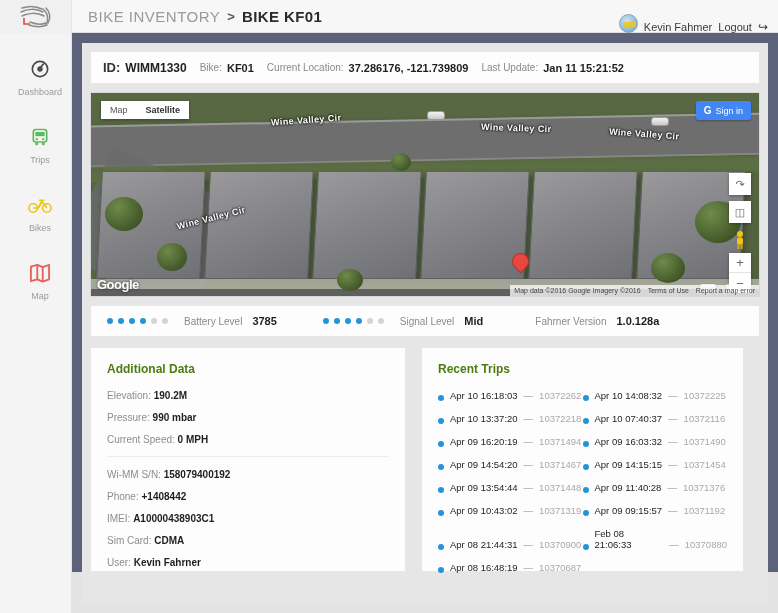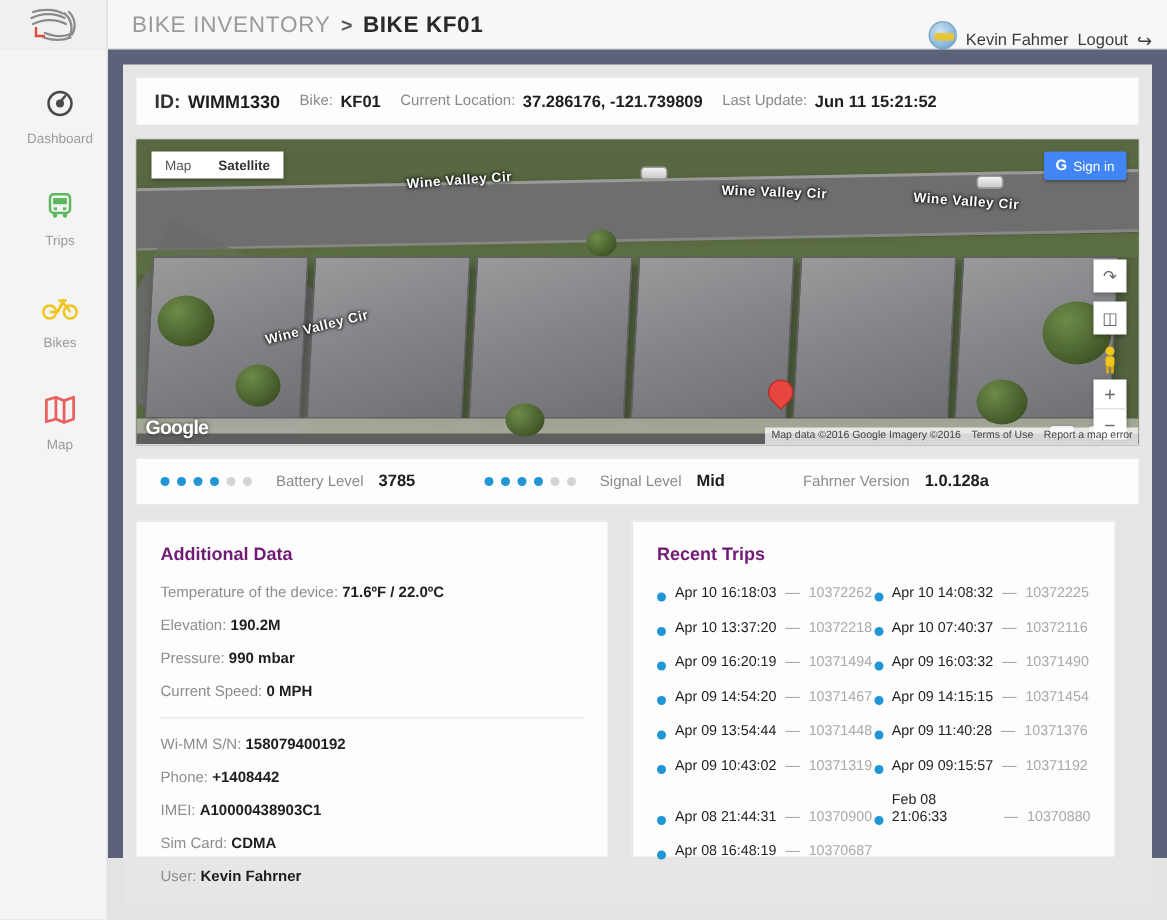--- a/index.html
+++ b/index.html
@@ -195,21 +195,21 @@
   .st-val { font-size: 11px; color: #1e1e1e; font-weight: bold; }
   .st-gap { width: 26px; }
 
   
   .panels { display: flex; gap: 15px; }
   .panel {
     background: #fdfdfd; border: 1px solid #e7e7e7; padding: 14px 16px;
   }
   .panel-left { width: 316px; height: 225px; }
   .panel-right { width: 323px; height: 225px; }
-  .panel-title { font-size: 12px; font-weight: bold; color: #701a75; margin-bottom: 14px; }
+  .panel-title { font-size: 12px; font-weight: bold; color: #4d7c0f; margin-bottom: 14px; }
   .drow { font-size: 10px; color: #8d8d8d; margin-bottom: 11px; }
   .drow b { color: #1e1e1e; font-size: 10px; }
   .divider { height: 1px; background: #ececec; margin: 4px 0 12px 0; }
 
   .trips { display: flex; flex-wrap: wrap; }
   .trip {
     width: 50%; display: flex; align-items: flex-end; gap: 6px; margin-bottom: 12px;
   }
   .trip-dot { width: 6px; height: 6px; border-radius: 50%; background: #2196d6; flex: none; }
   .trip-time { font-size: 9.5px; color: #1e1e1e; }
@@ -305,21 +305,21 @@
     <div class="inner">
 
       <div class="idbar">
         <span class="id-lead">ID:</span>
         <span class="val-lg">WIMM1330</span>
         <span class="lbl">Bike:</span>
         <span class="val">KF01</span>
         <span class="lbl">Current Location:</span>
         <span class="val">37.286176, -121.739809</span>
         <span class="lbl">Last Update:</span>
-        <span class="val">Jun 11 15:21:52</span>
+        <span class="val">Jan 11 15:21:52</span>
       </div>
 
       <div class="mapwrap">
         <div class="map-sat">
           <div class="yard"></div>
           <div class="road"></div>
           <div class="road2"></div>
           <div class="lawn"></div>
           <div class="roofrow">
             <div class="roof r1"></div>
@@ -411,24 +411,20 @@
         <span class="st-lbl">Fahrner Version</span>
         <span class="st-val">1.0.128a</span>
       </div>
 
       <div class="panels">
 
         <div class="panel panel-left">
           <div class="panel-title">Additional Data</div>
 
           <div class="drow">
-            <span>Temperature of the device:</span>
-            <b>71.6ºF / 22.0ºC</b>
-          </div>
-          <div class="drow">
             <span>Elevation:</span>
             <b>190.2M</b>
           </div>
           <div class="drow">
             <span>Pressure:</span>
             <b>990 mbar</b>
           </div>
           <div class="drow">
             <span>Current Speed:</span>
             <b>0 MPH</b>

